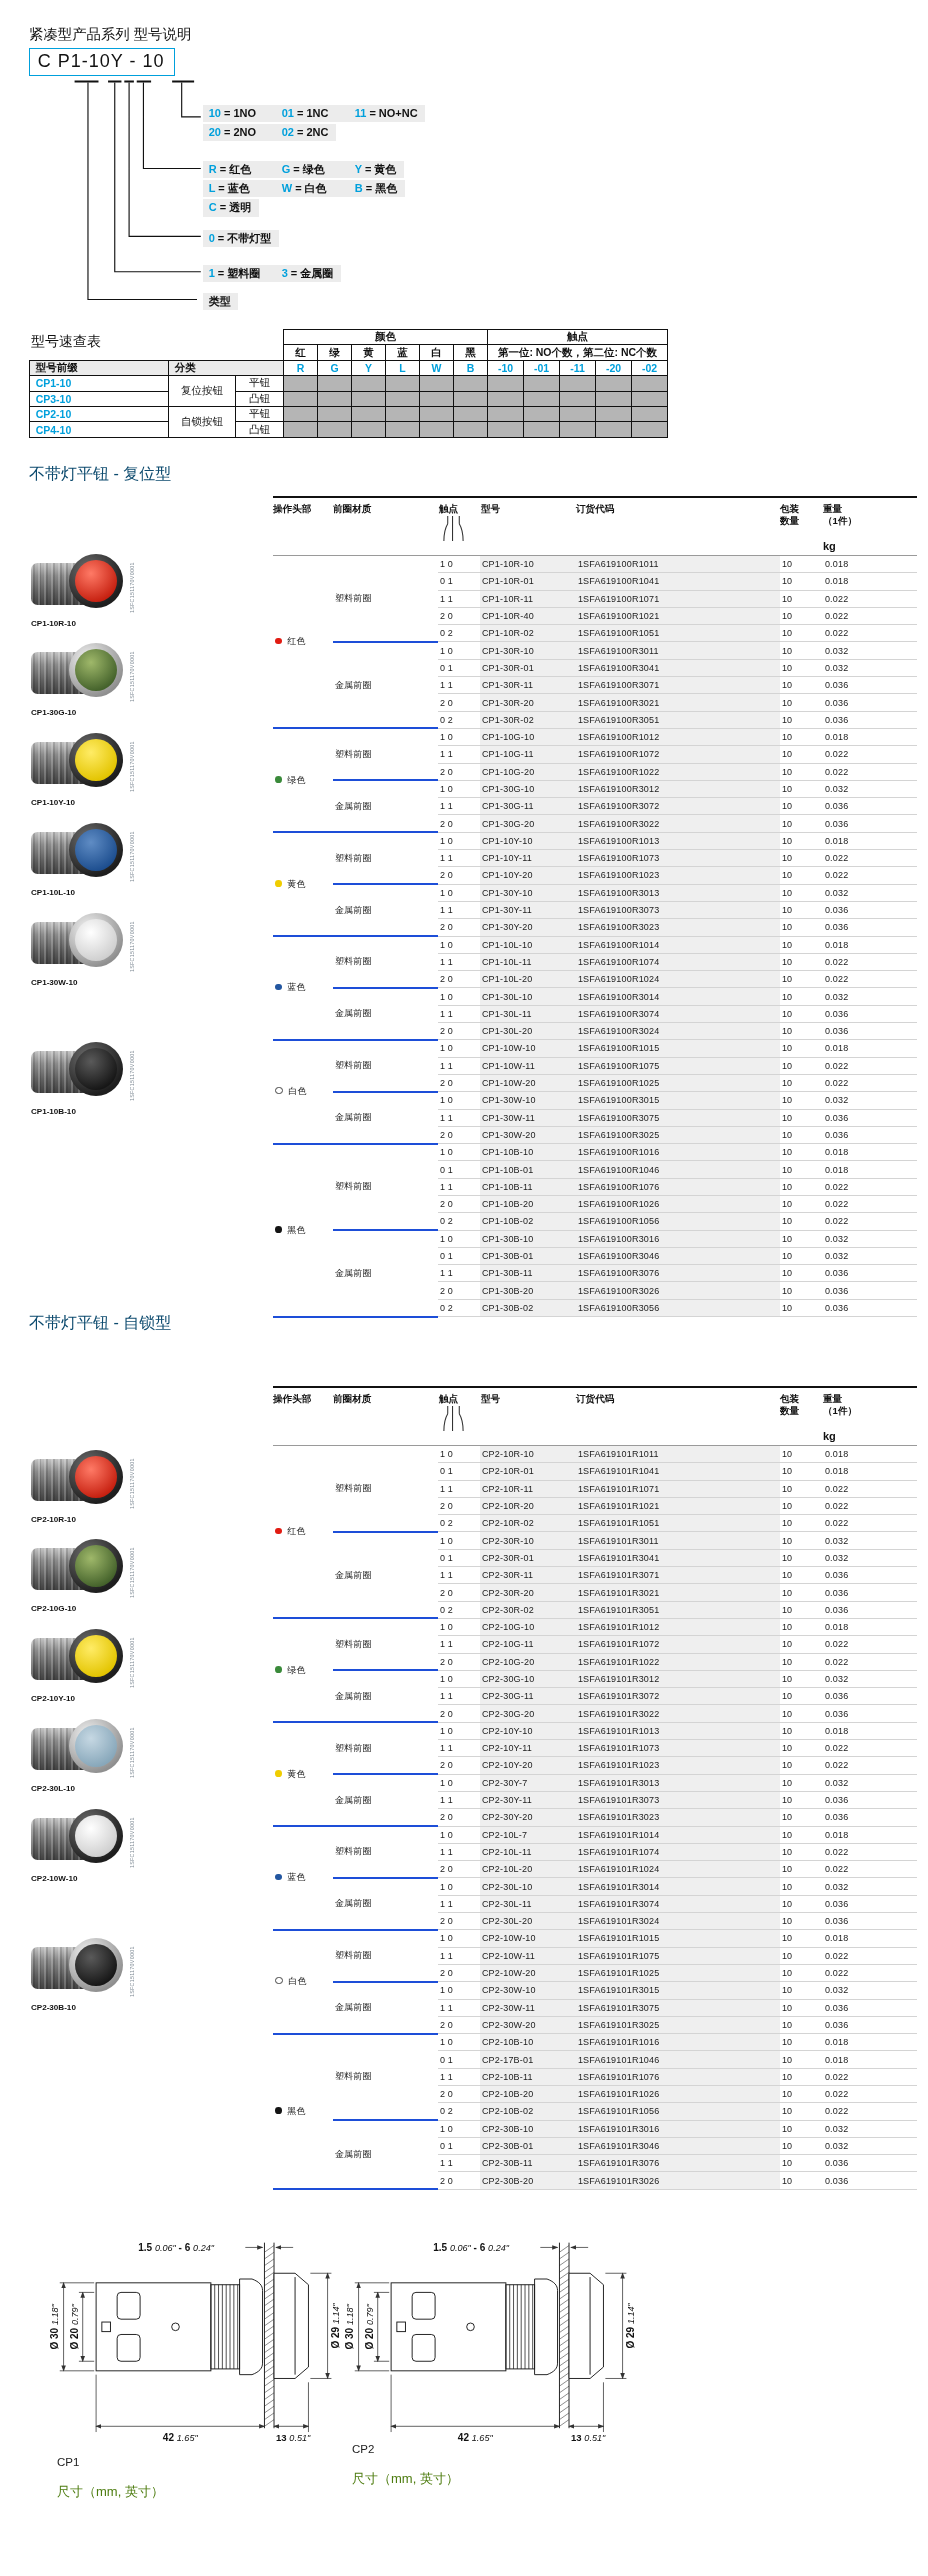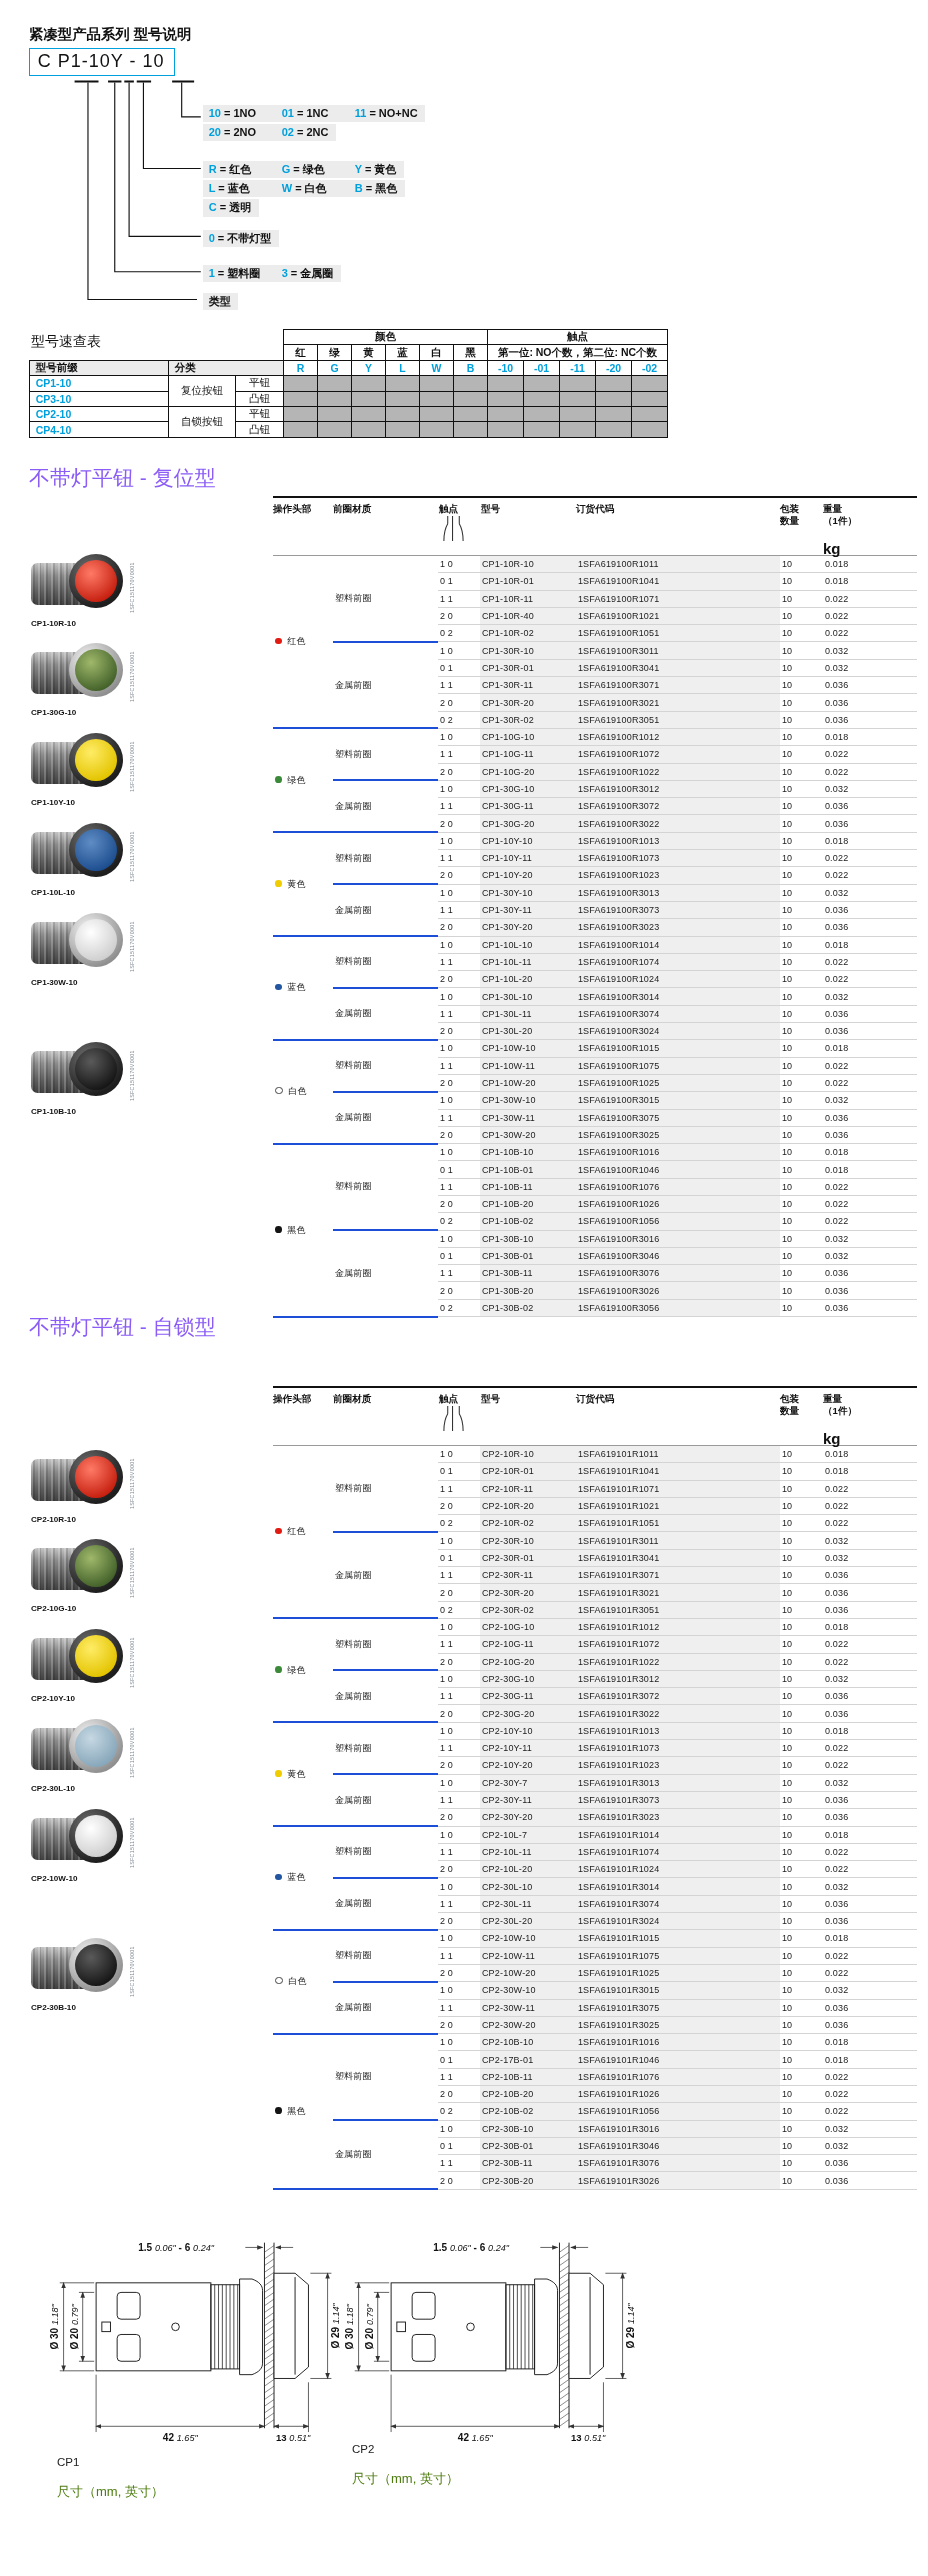--- a/index.html
+++ b/index.html
@@ -1,40 +1,40 @@
 <!DOCTYPE html>
 <html><head>
 <meta charset="utf-8">
 <style>
   html,body{margin:0;padding:0;background:#fff}
   body{font-family:"Liberation Sans","DejaVu Sans",sans-serif;color:#111}
   #page{position:relative;width:929px;height:2576px;background:#fff;overflow:hidden;outline:1px solid #e4e4e4}
   .abs{position:absolute}
-  #title{left:29px;top:25px;font-size:14.4px;font-weight:700}
+  #title{left:29px;top:25px;font-size:14.4px;font-weight:400}
   #modelbox{left:29px;top:48px;border:1.9px solid #00a0dc;padding:1.9px 9.6px 2.9px 7.7px;font-size:18px;font-weight:400;letter-spacing:1px}
   #legend{left:203px;top:0;width:402px}
   .lgline{margin-bottom:1.9px;background:#ececec;padding:1px 7.7px 1px 5.7px;font-size:11px;font-weight:700;line-height:15.3px;white-space:nowrap;width:-moz-max-content;width:max-content}
   .lgpair{display:inline-block;min-width:73px}
   .lgpair:last-child{min-width:0}
   .lgc{color:#00a0dc}
   #qtitle{left:31px;top:333px;font-size:14px;font-weight:400}
   #qtabwrap{left:29px;top:329px}
   .qtab{border-collapse:collapse;table-layout:fixed}
   .qtab td{border:1px solid #111;height:14.4px;padding:0;text-align:center;font-size:10.5px;overflow:hidden}
   .qblank{border:none !important;background:#fff}
   .qh{font-weight:700}
   .qnote{font-size:9px;font-weight:700}
   .qh2{background:#ebebeb;font-weight:700;text-align:left !important;padding-left:5.7px !important}
   .qcode{color:#00a0dc;font-weight:700}
   .qpre{color:#00a0dc;font-weight:700;text-align:left !important;padding-left:5.7px !important}
   .qg{background:#b5b5b5}
-  .shead{font-size:21px;color:#8b5cf6}
+  .shead{font-size:16px;color:#0c4a6e}
   .mthead{position:relative;height:57px;border-top:2.9px solid #111;border-bottom:1px solid #9a9a9a}
   .mh{position:absolute;top:4.8px;font-size:9.6px;font-weight:700;line-height:12px;white-space:nowrap}
-  .kg{position:absolute;top:42px;font-size:15px;font-weight:700}
+  .kg{position:absolute;top:42px;font-size:11px;font-weight:700}
   .mtab{border-collapse:collapse;table-layout:fixed;width:644px}
   .mtab td{height:16.3px;font-size:9px;color:#1c1c1c;padding:0 0 0 1.9px;vertical-align:middle;letter-spacing:0.2px}
   .gcell,.bcell{vertical-align:top;padding-top:2.9px;border-bottom:2px solid #1d4ed8}
   .dcell{border-bottom:1px solid #d4d4d4}
   .shade{background:#efefef}
   .ccell{letter-spacing:2.9px}
   .pcell{padding-left:9.6px}
   .wcell{padding-left:13.4px}
   .dot{display:inline-block;width:6.7px;height:6.7px;border-radius:50%;margin-right:5.7px;vertical-align:0}
   .dot-o{width:5.7px;height:5.7px;border:1px solid #444;background:#fff}

